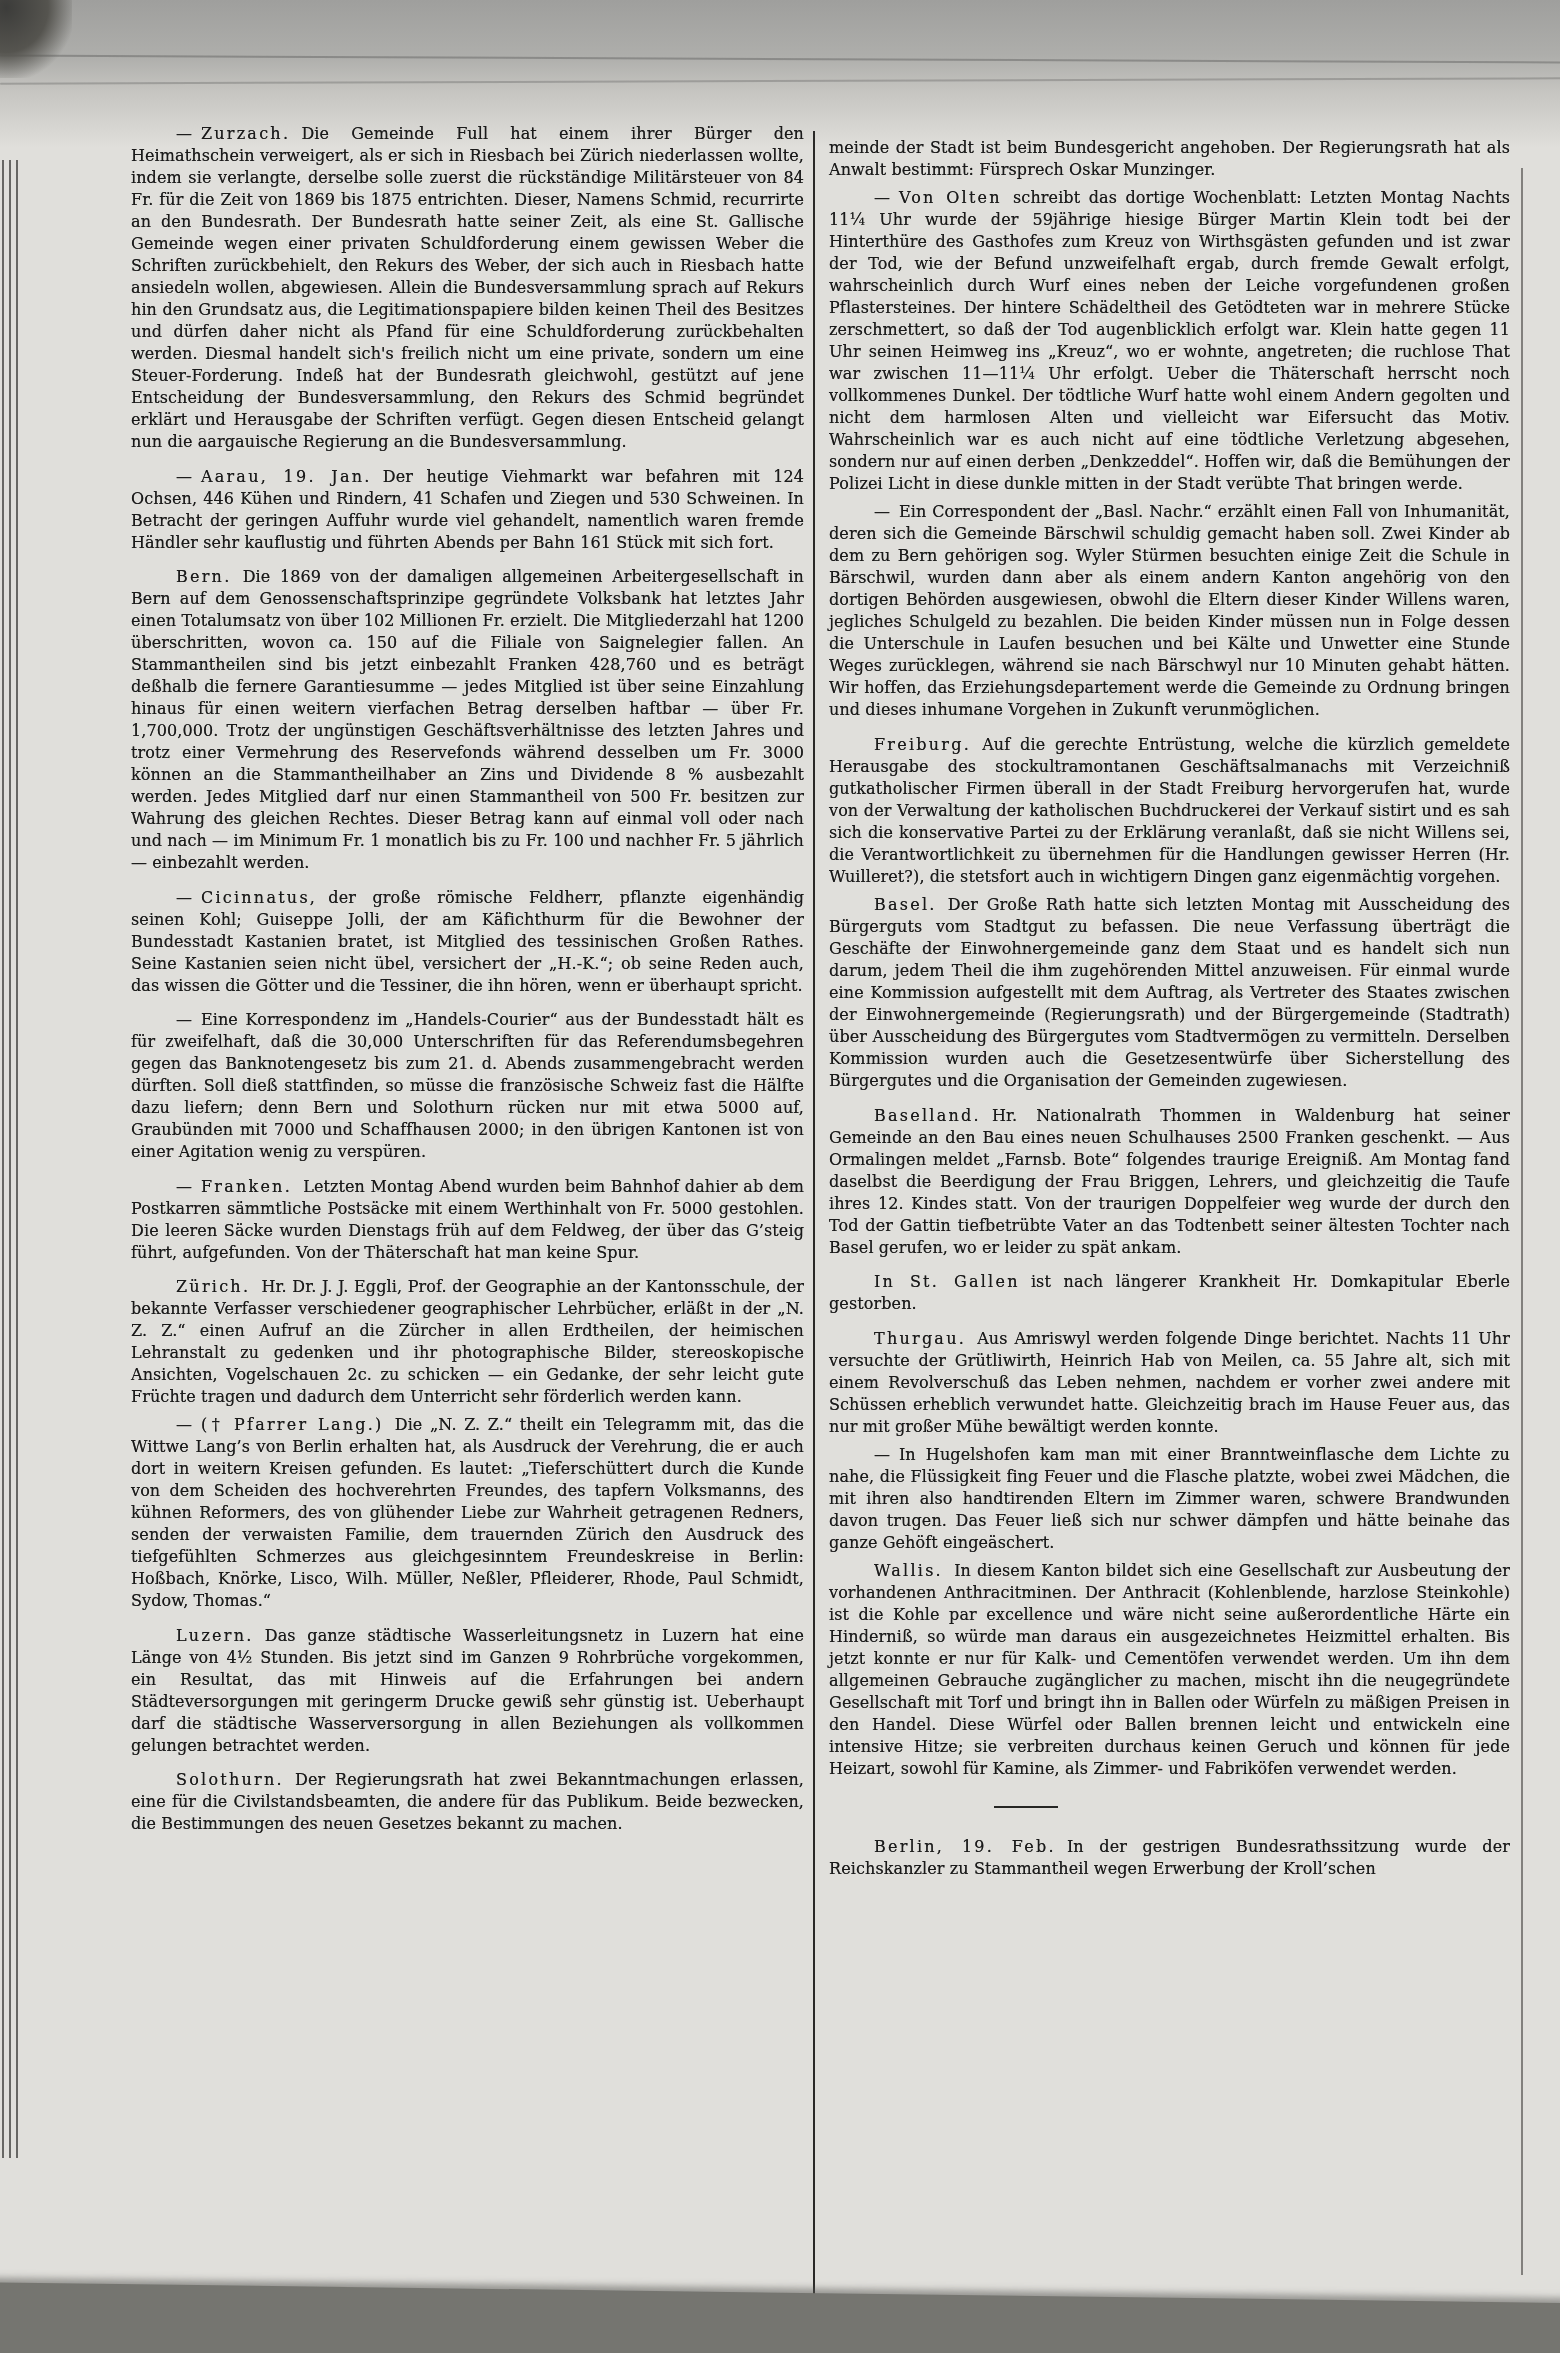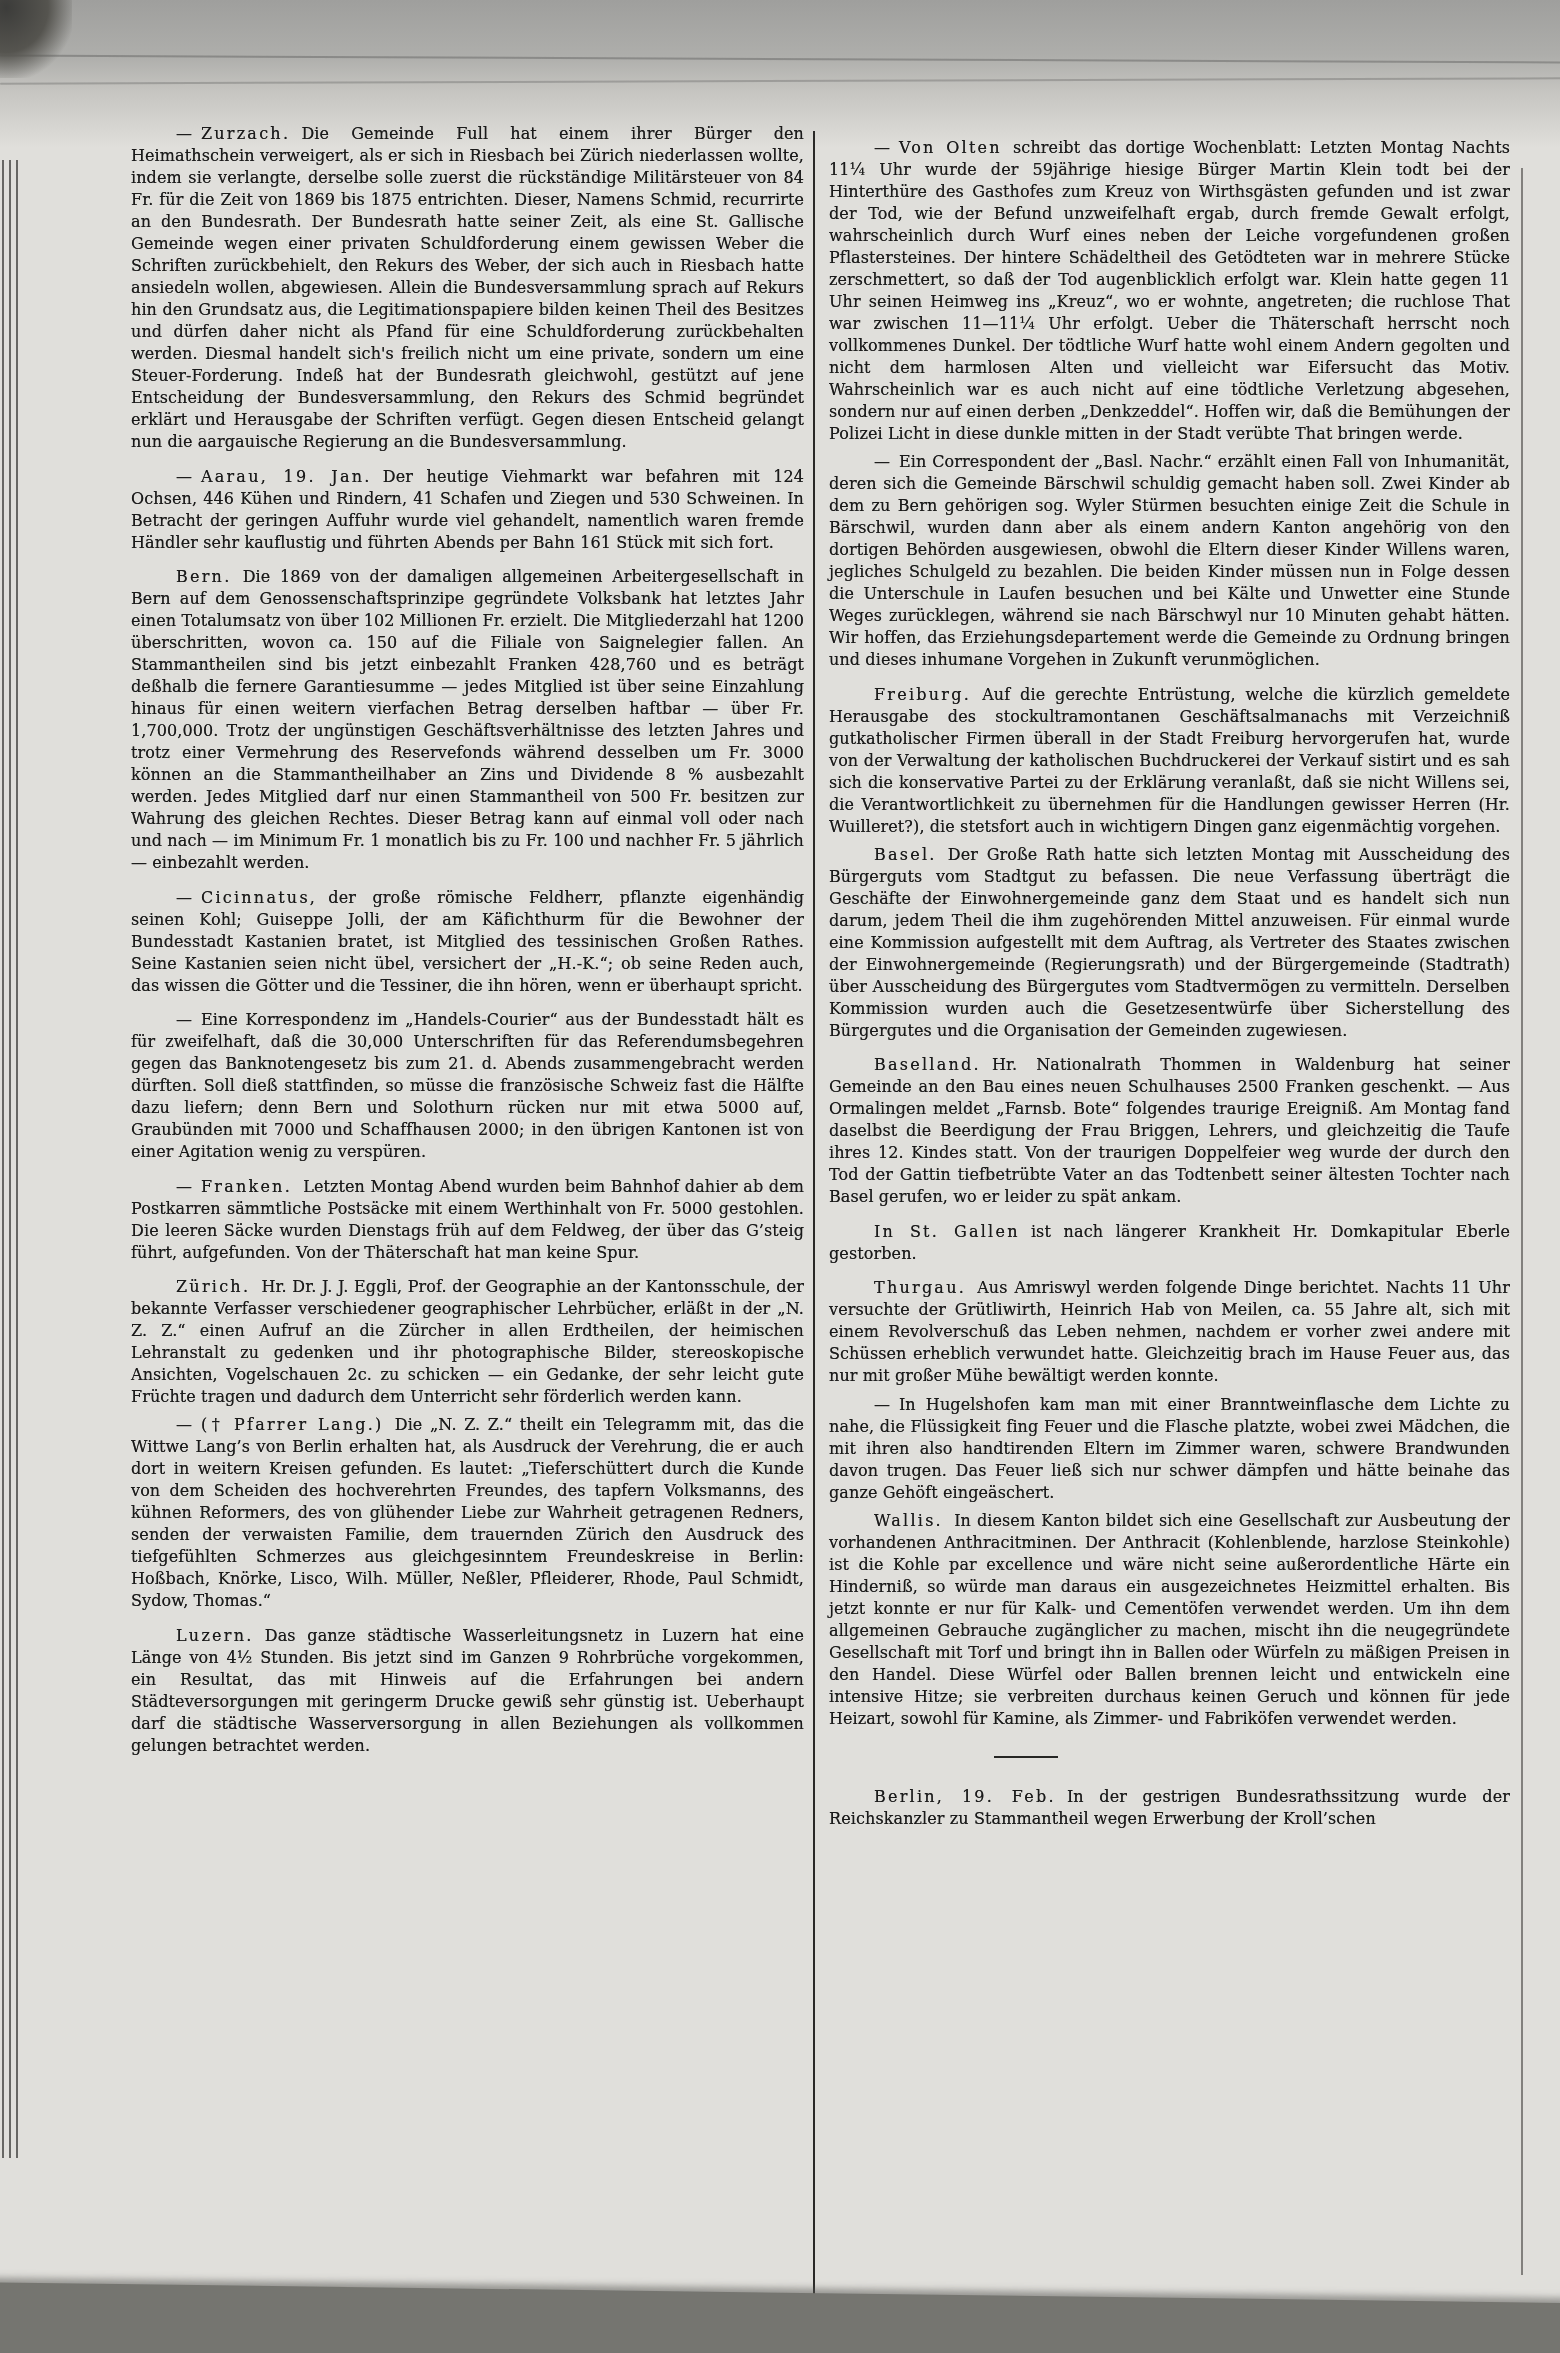--- a/index.html
+++ b/index.html
@@ -77,23 +77,25 @@
 <div class="col left">
   <p class="para"><span class="pf">—</span><span class="dl">Zurzach.</span><span>Die Gemeinde Full hat einem ihrer Bürger den Heimathschein verweigert, als er sich in Riesbach bei Zürich niederlassen wollte, indem sie verlangte, derselbe solle zuerst die rückständige Militärsteuer von 84 Fr. für die Zeit von 1869 bis 1875 entrichten. Dieser, Namens Schmid, recurrirte an den Bundesrath. Der Bundesrath hatte seiner Zeit, als eine St. Gallische Gemeinde wegen einer privaten Schuldforderung einem gewissen Weber die Schriften zurückbehielt, den Rekurs des Weber, der sich auch in Riesbach hatte ansiedeln wollen, abgewiesen. Allein die Bundesversammlung sprach auf Rekurs hin den Grundsatz aus, die Legitimationspapiere bilden keinen Theil des Besitzes und dürfen daher nicht als Pfand für eine Schuldforderung zurückbehalten werden. Diesmal handelt sich's freilich nicht um eine private, sondern um eine Steuer-Forderung. Indeß hat der Bundesrath gleichwohl, gestützt auf jene Entscheidung der Bundesversammlung, den Rekurs des Schmid begründet erklärt und Herausgabe der Schriften verfügt. Gegen diesen Entscheid gelangt nun die aargauische Regierung an die Bundesversammlung.</span></p>
   <p class="para gap"><span class="pf">—</span><span class="dl">Aarau, 19. Jan.</span><span>Der heutige Viehmarkt war befahren mit 124 Ochsen, 446 Kühen und Rindern, 41 Schafen und Ziegen und 530 Schweinen. In Betracht der geringen Auffuhr wurde viel gehandelt, namentlich waren fremde Händler sehr kauflustig und führten Abends per Bahn 161 Stück mit sich fort.</span></p>
   <p class="para gap"><span class="dl">Bern.</span><span>Die 1869 von der damaligen allgemeinen Arbeitergesellschaft in Bern auf dem Genossenschaftsprinzipe gegründete Volksbank hat letztes Jahr einen Totalumsatz von über 102 Millionen Fr. erzielt. Die Mitgliederzahl hat 1200 überschritten, wovon ca. 150 auf die Filiale von Saignelegier fallen. An Stammantheilen sind bis jetzt einbezahlt Franken 428,760 und es beträgt deßhalb die fernere Garantiesumme — jedes Mitglied ist über seine Einzahlung hinaus für einen weitern vierfachen Betrag derselben haftbar — über Fr. 1,700,000. Trotz der ungünstigen Geschäftsverhältnisse des letzten Jahres und trotz einer Vermehrung des Reservefonds während desselben um Fr. 3000 können an die Stammantheilhaber an Zins und Dividende 8 % ausbezahlt werden. Jedes Mitglied darf nur einen Stammantheil von 500 Fr. besitzen zur Wahrung des gleichen Rechtes. Dieser Betrag kann auf einmal voll oder nach und nach — im Minimum Fr. 1 monatlich bis zu Fr. 100 und nachher Fr. 5 jährlich — einbezahlt werden.</span></p>
   <p class="para gap"><span class="pf">—</span><span class="dl">Cicinnatus,</span><span>der große römische Feldherr, pflanzte eigenhändig seinen Kohl; Guiseppe Jolli, der am Käfichthurm für die Bewohner der Bundesstadt Kastanien bratet, ist Mitglied des tessinischen Großen Rathes. Seine Kastanien seien nicht übel, versichert der „H.-K.“; ob seine Reden auch, das wissen die Götter und die Tessiner, die ihn hören, wenn er überhaupt spricht.</span></p>
   <p class="para gap"><span class="pf">—</span><span>Eine Korrespondenz im „Handels-Courier“ aus der Bundesstadt hält es für zweifelhaft, daß die 30,000 Unterschriften für das Referendumsbegehren gegen das Banknotengesetz bis zum 21. d. Abends zusammengebracht werden dürften. Soll dieß stattfinden, so müsse die französische Schweiz fast die Hälfte dazu liefern; denn Bern und Solothurn rücken nur mit etwa 5000 auf, Graubünden mit 7000 und Schaffhausen 2000; in den übrigen Kantonen ist von einer Agitation wenig zu verspüren.</span></p>
   <p class="para gap"><span class="pf">—</span><span class="dl">Franken.</span><span>Letzten Montag Abend wurden beim Bahnhof dahier ab dem Postkarren sämmtliche Postsäcke mit einem Werthinhalt von Fr. 5000 gestohlen. Die leeren Säcke wurden Dienstags früh auf dem Feldweg, der über das G’steig führt, aufgefunden. Von der Thäterschaft hat man keine Spur.</span></p>
   <p class="para gap"><span class="dl">Zürich.</span><span>Hr. Dr. J. J. Eggli, Prof. der Geographie an der Kantonsschule, der bekannte Verfasser verschiedener geographischer Lehrbücher, erläßt in der „N. Z. Z.“ einen Aufruf an die Zürcher in allen Erdtheilen, der heimischen Lehranstalt zu gedenken und ihr photographische Bilder, stereoskopische Ansichten, Vogelschauen 2c. zu schicken — ein Gedanke, der sehr leicht gute Früchte tragen und dadurch dem Unterricht sehr förderlich werden kann.</span></p>
   <p class="para"><span class="pf">—</span><span class="dl">(† Pfarrer Lang.)</span><span>Die „N. Z. Z.“ theilt ein Telegramm mit, das die Wittwe Lang’s von Berlin erhalten hat, als Ausdruck der Verehrung, die er auch dort in weitern Kreisen gefunden. Es lautet: „Tieferschüttert durch die Kunde von dem Scheiden des hochverehrten Freundes, des tapfern Volksmanns, des kühnen Reformers, des von glühender Liebe zur Wahrheit getragenen Redners, senden der verwaisten Familie, dem trauernden Zürich den Ausdruck des tiefgefühlten Schmerzes aus gleichgesinntem Freundeskreise in Berlin: Hoßbach, Knörke, Lisco, Wilh. Müller, Neßler, Pfleiderer, Rhode, Paul Schmidt, Sydow, Thomas.“</span></p>
   <p class="para gap"><span class="dl">Luzern.</span><span>Das ganze städtische Wasserleitungsnetz in Luzern hat eine Länge von 4½ Stunden. Bis jetzt sind im Ganzen 9 Rohrbrüche vorgekommen, ein Resultat, das mit Hinweis auf die Erfahrungen bei andern Städteversorgungen mit geringerm Drucke gewiß sehr günstig ist. Ueberhaupt darf die städtische Wasserversorgung in allen Beziehungen als vollkommen gelungen betrachtet werden.</span></p>
+  <p class="para gap"><span class="dl">Solothurn.</span><span>Der Regierungsrath hat zwei Bekanntmachungen erlassen, eine für die Civilstandsbeamten, die andere für das Publikum. Beide bezwecken, die Bestimmungen des neuen Gesetzes bekannt zu machen.</span></p>
 </div>
 
 <div class="col right">
+  <p class="para cont"><span>meinde der Stadt ist beim Bundesgericht angehoben. Der Regierungsrath hat als Anwalt bestimmt: Fürsprech Oskar Munzinger.</span></p>
   <p class="para"><span class="pf">—</span><span class="dl">Von Olten</span><span>schreibt das dortige Wochenblatt: Letzten Montag Nachts 11¼ Uhr wurde der 59jährige hiesige Bürger Martin Klein todt bei der Hinterthüre des Gasthofes zum Kreuz von Wirthsgästen gefunden und ist zwar der Tod, wie der Befund unzweifelhaft ergab, durch fremde Gewalt erfolgt, wahrscheinlich durch Wurf eines neben der Leiche vorgefundenen großen Pflastersteines. Der hintere Schädeltheil des Getödteten war in mehrere Stücke zerschmettert, so daß der Tod augenblicklich erfolgt war. Klein hatte gegen 11 Uhr seinen Heimweg ins „Kreuz“, wo er wohnte, angetreten; die ruchlose That war zwischen 11—11¼ Uhr erfolgt. Ueber die Thäterschaft herrscht noch vollkommenes Dunkel. Der tödtliche Wurf hatte wohl einem Andern gegolten und nicht dem harmlosen Alten und vielleicht war Eifersucht das Motiv. Wahrscheinlich war es auch nicht auf eine tödtliche Verletzung abgesehen, sondern nur auf einen derben „Denkzeddel“. Hoffen wir, daß die Bemühungen der Polizei Licht in diese dunkle mitten in der Stadt verübte That bringen werde.</span></p>
   <p class="para"><span class="pf">—</span><span>Ein Correspondent der „Basl. Nachr.“ erzählt einen Fall von Inhumanität, deren sich die Gemeinde Bärschwil schuldig gemacht haben soll. Zwei Kinder ab dem zu Bern gehörigen sog. Wyler Stürmen besuchten einige Zeit die Schule in Bärschwil, wurden dann aber als einem andern Kanton angehörig von den dortigen Behörden ausgewiesen, obwohl die Eltern dieser Kinder Willens waren, jegliches Schulgeld zu bezahlen. Die beiden Kinder müssen nun in Folge dessen die Unterschule in Laufen besuchen und bei Kälte und Unwetter eine Stunde Weges zurücklegen, während sie nach Bärschwyl nur 10 Minuten gehabt hätten. Wir hoffen, das Erziehungsdepartement werde die Gemeinde zu Ordnung bringen und dieses inhumane Vorgehen in Zukunft verunmöglichen.</span></p>
   <p class="para gap"><span class="dl">Freiburg.</span><span>Auf die gerechte Entrüstung, welche die kürzlich gemeldete Herausgabe des stockultramontanen Geschäftsalmanachs mit Verzeichniß gutkatholischer Firmen überall in der Stadt Freiburg hervorgerufen hat, wurde von der Verwaltung der katholischen Buchdruckerei der Verkauf sistirt und es sah sich die konservative Partei zu der Erklärung veranlaßt, daß sie nicht Willens sei, die Verantwortlichkeit zu übernehmen für die Handlungen gewisser Herren (Hr. Wuilleret?), die stetsfort auch in wichtigern Dingen ganz eigenmächtig vorgehen.</span></p>
   <p class="para"><span class="dl">Basel.</span><span>Der Große Rath hatte sich letzten Montag mit Ausscheidung des Bürgerguts vom Stadtgut zu befassen. Die neue Verfassung überträgt die Geschäfte der Einwohnergemeinde ganz dem Staat und es handelt sich nun darum, jedem Theil die ihm zugehörenden Mittel anzuweisen. Für einmal wurde eine Kommission aufgestellt mit dem Auftrag, als Vertreter des Staates zwischen der Einwohnergemeinde (Regierungsrath) und der Bürgergemeinde (Stadtrath) über Ausscheidung des Bürgergutes vom Stadtvermögen zu vermitteln. Derselben Kommission wurden auch die Gesetzesentwürfe über Sicherstellung des Bürgergutes und die Organisation der Gemeinden zugewiesen.</span></p>
   <p class="para gap"><span class="dl">Baselland.</span><span>Hr. Nationalrath Thommen in Waldenburg hat seiner Gemeinde an den Bau eines neuen Schulhauses 2500 Franken geschenkt. — Aus Ormalingen meldet „Farnsb. Bote“ folgendes traurige Ereigniß. Am Montag fand daselbst die Beerdigung der Frau Briggen, Lehrers, und gleichzeitig die Taufe ihres 12. Kindes statt. Von der traurigen Doppelfeier weg wurde der durch den Tod der Gattin tiefbetrübte Vater an das Todtenbett seiner ältesten Tochter nach Basel gerufen, wo er leider zu spät ankam.</span></p>
   <p class="para gap"><span class="dl">In St. Gallen</span><span>ist nach längerer Krankheit Hr. Domkapitular Eberle gestorben.</span></p>
   <p class="para gap"><span class="dl">Thurgau.</span><span>Aus Amriswyl werden folgende Dinge berichtet. Nachts 11 Uhr versuchte der Grütliwirth, Heinrich Hab von Meilen, ca. 55 Jahre alt, sich mit einem Revolverschuß das Leben nehmen, nachdem er vorher zwei andere mit Schüssen erheblich verwundet hatte. Gleichzeitig brach im Hause Feuer aus, das nur mit großer Mühe bewältigt werden konnte.</span></p>
   <p class="para"><span class="pf">—</span><span>In Hugelshofen kam man mit einer Branntweinflasche dem Lichte zu nahe, die Flüssigkeit fing Feuer und die Flasche platzte, wobei zwei Mädchen, die mit ihren also handtirenden Eltern im Zimmer waren, schwere Brandwunden davon trugen. Das Feuer ließ sich nur schwer dämpfen und hätte beinahe das ganze Gehöft eingeäschert.</span></p>
   <p class="para"><span class="dl">Wallis.</span><span>In diesem Kanton bildet sich eine Gesellschaft zur Ausbeutung der vorhandenen Anthracitminen. Der Anthracit (Kohlenblende, harzlose Steinkohle) ist die Kohle par excellence und wäre nicht seine außerordentliche Härte ein Hinderniß, so würde man daraus ein ausgezeichnetes Heizmittel erhalten. Bis jetzt konnte er nur für Kalk- und Cementöfen verwendet werden. Um ihn dem allgemeinen Gebrauche zugänglicher zu machen, mischt ihn die neugegründete Gesellschaft mit Torf und bringt ihn in Ballen oder Würfeln zu mäßigen Preisen in den Handel. Diese Würfel oder Ballen brennen leicht und entwickeln eine intensive Hitze; sie verbreiten durchaus keinen Geruch und können für jede Heizart, sowohl für Kamine, als Zimmer- und Fabriköfen verwendet werden.</span></p>
   <hr class="divider-rule">

